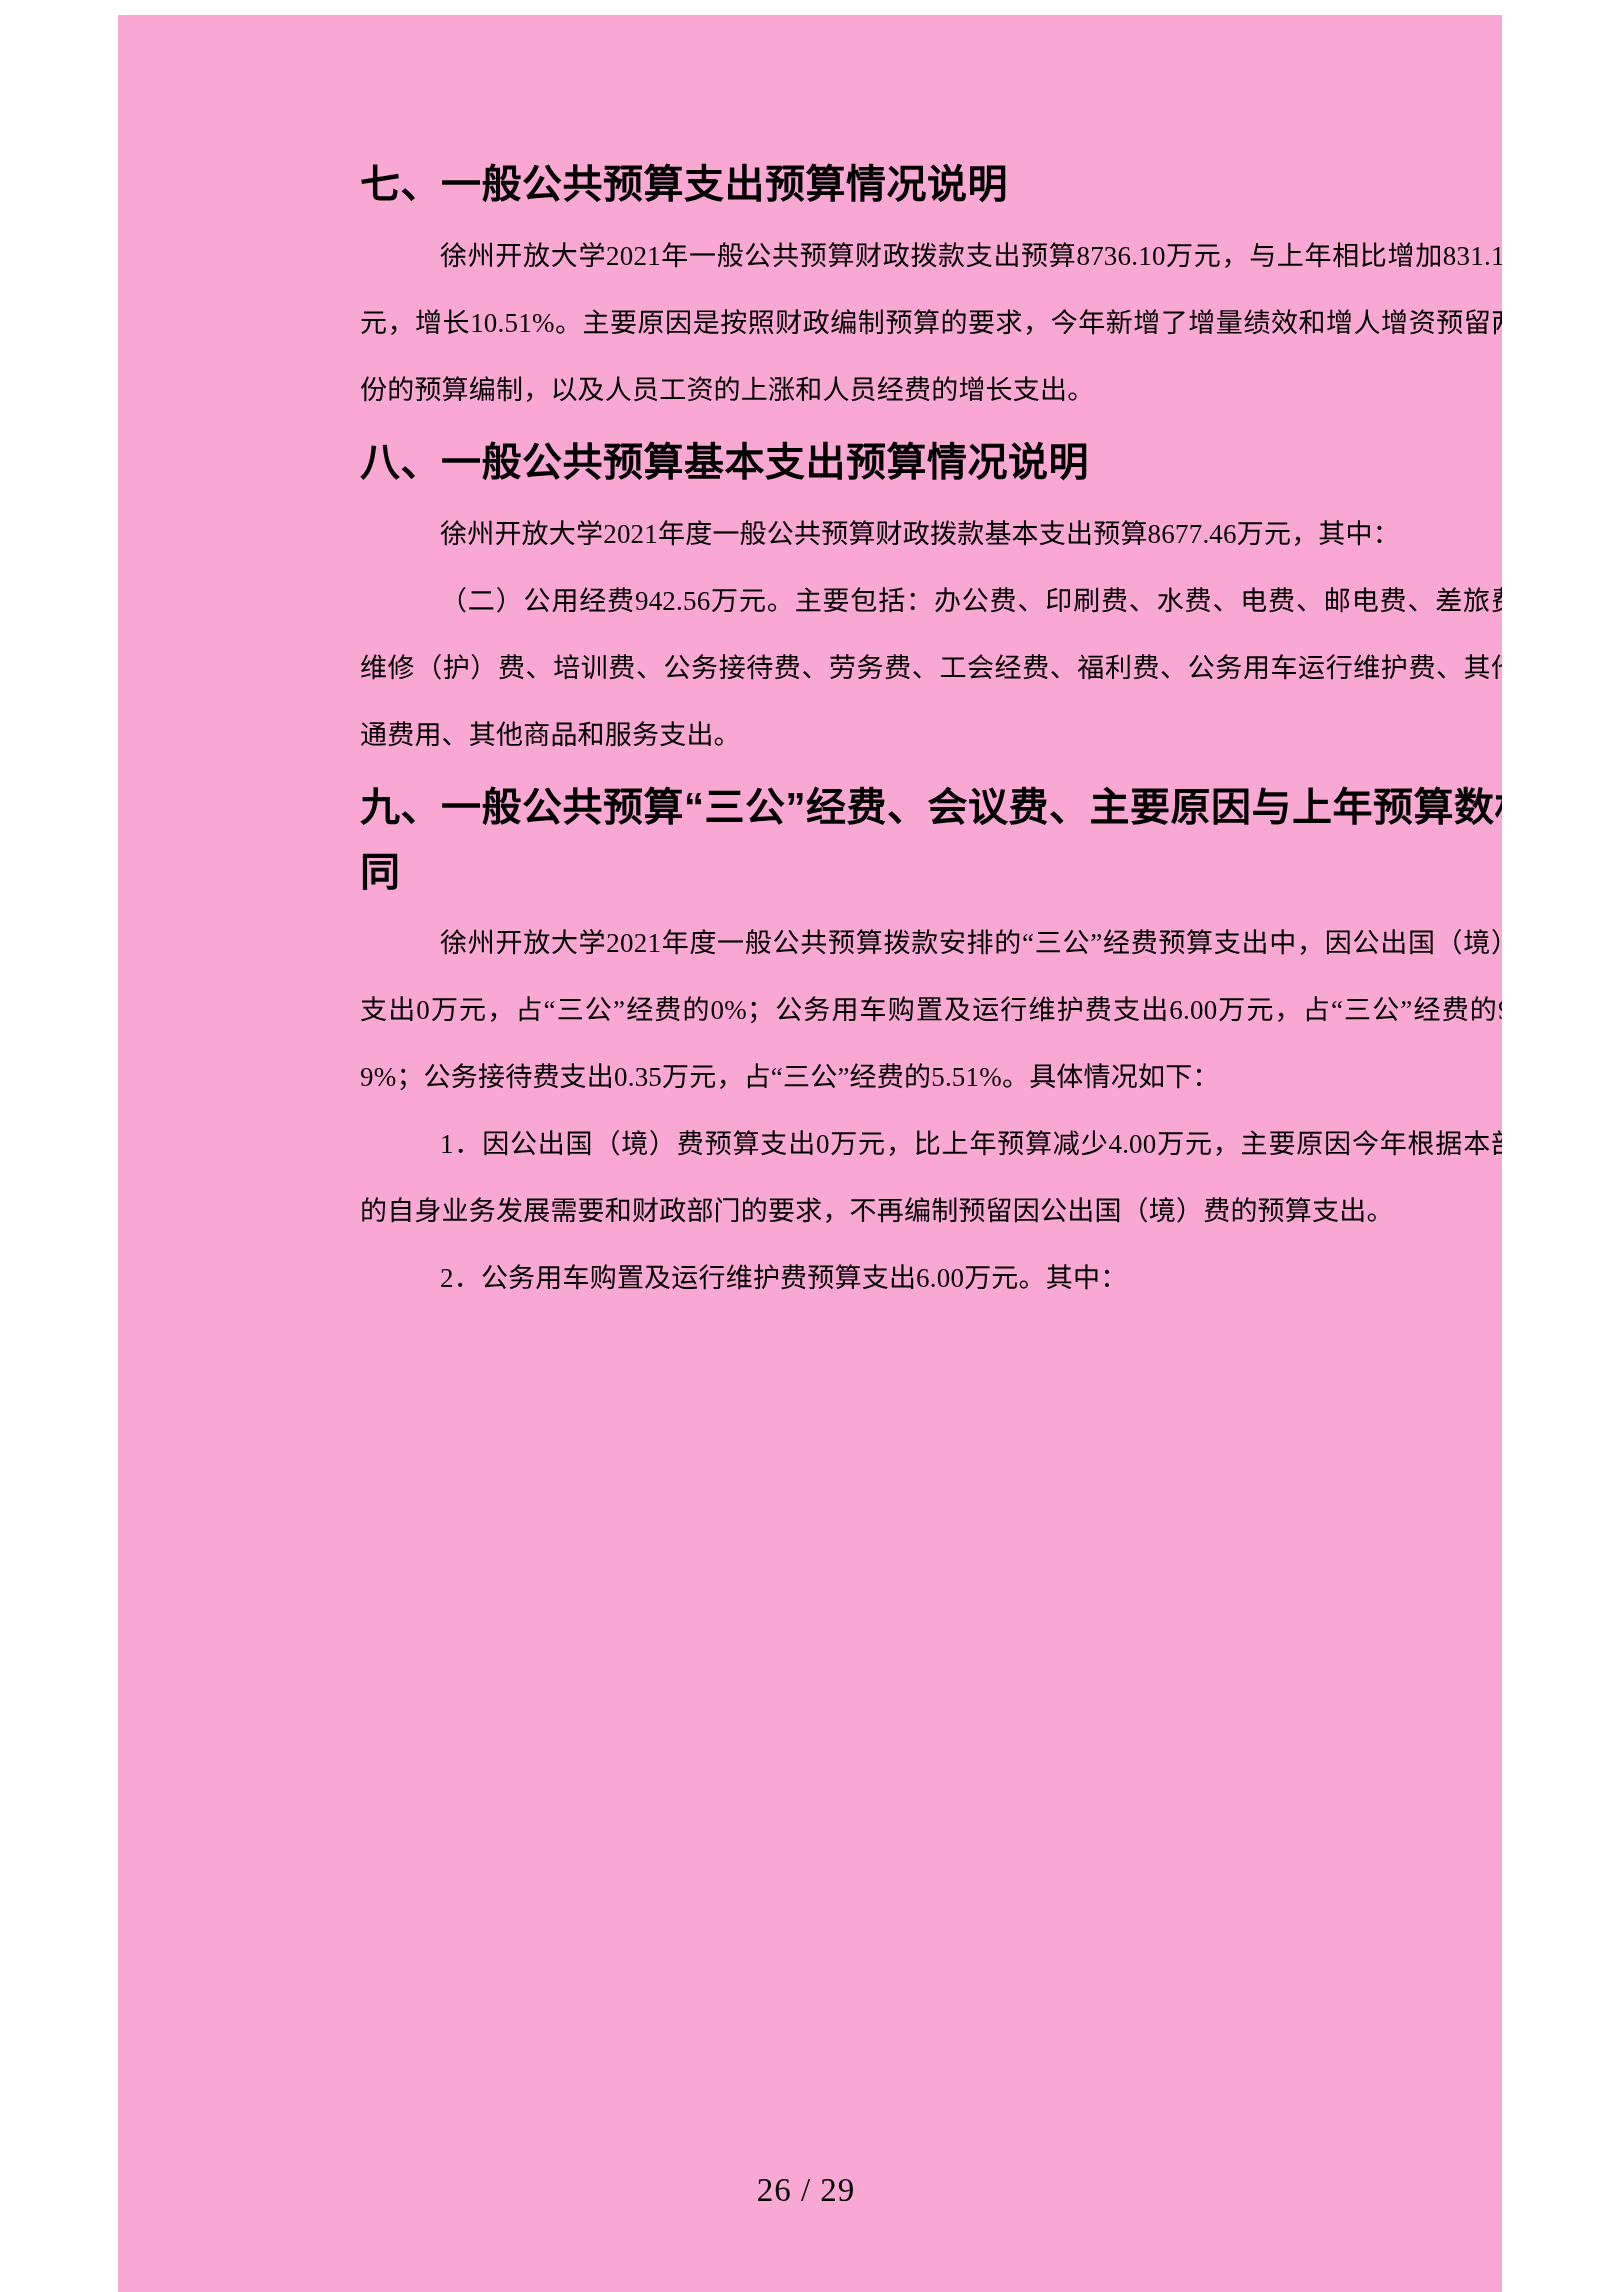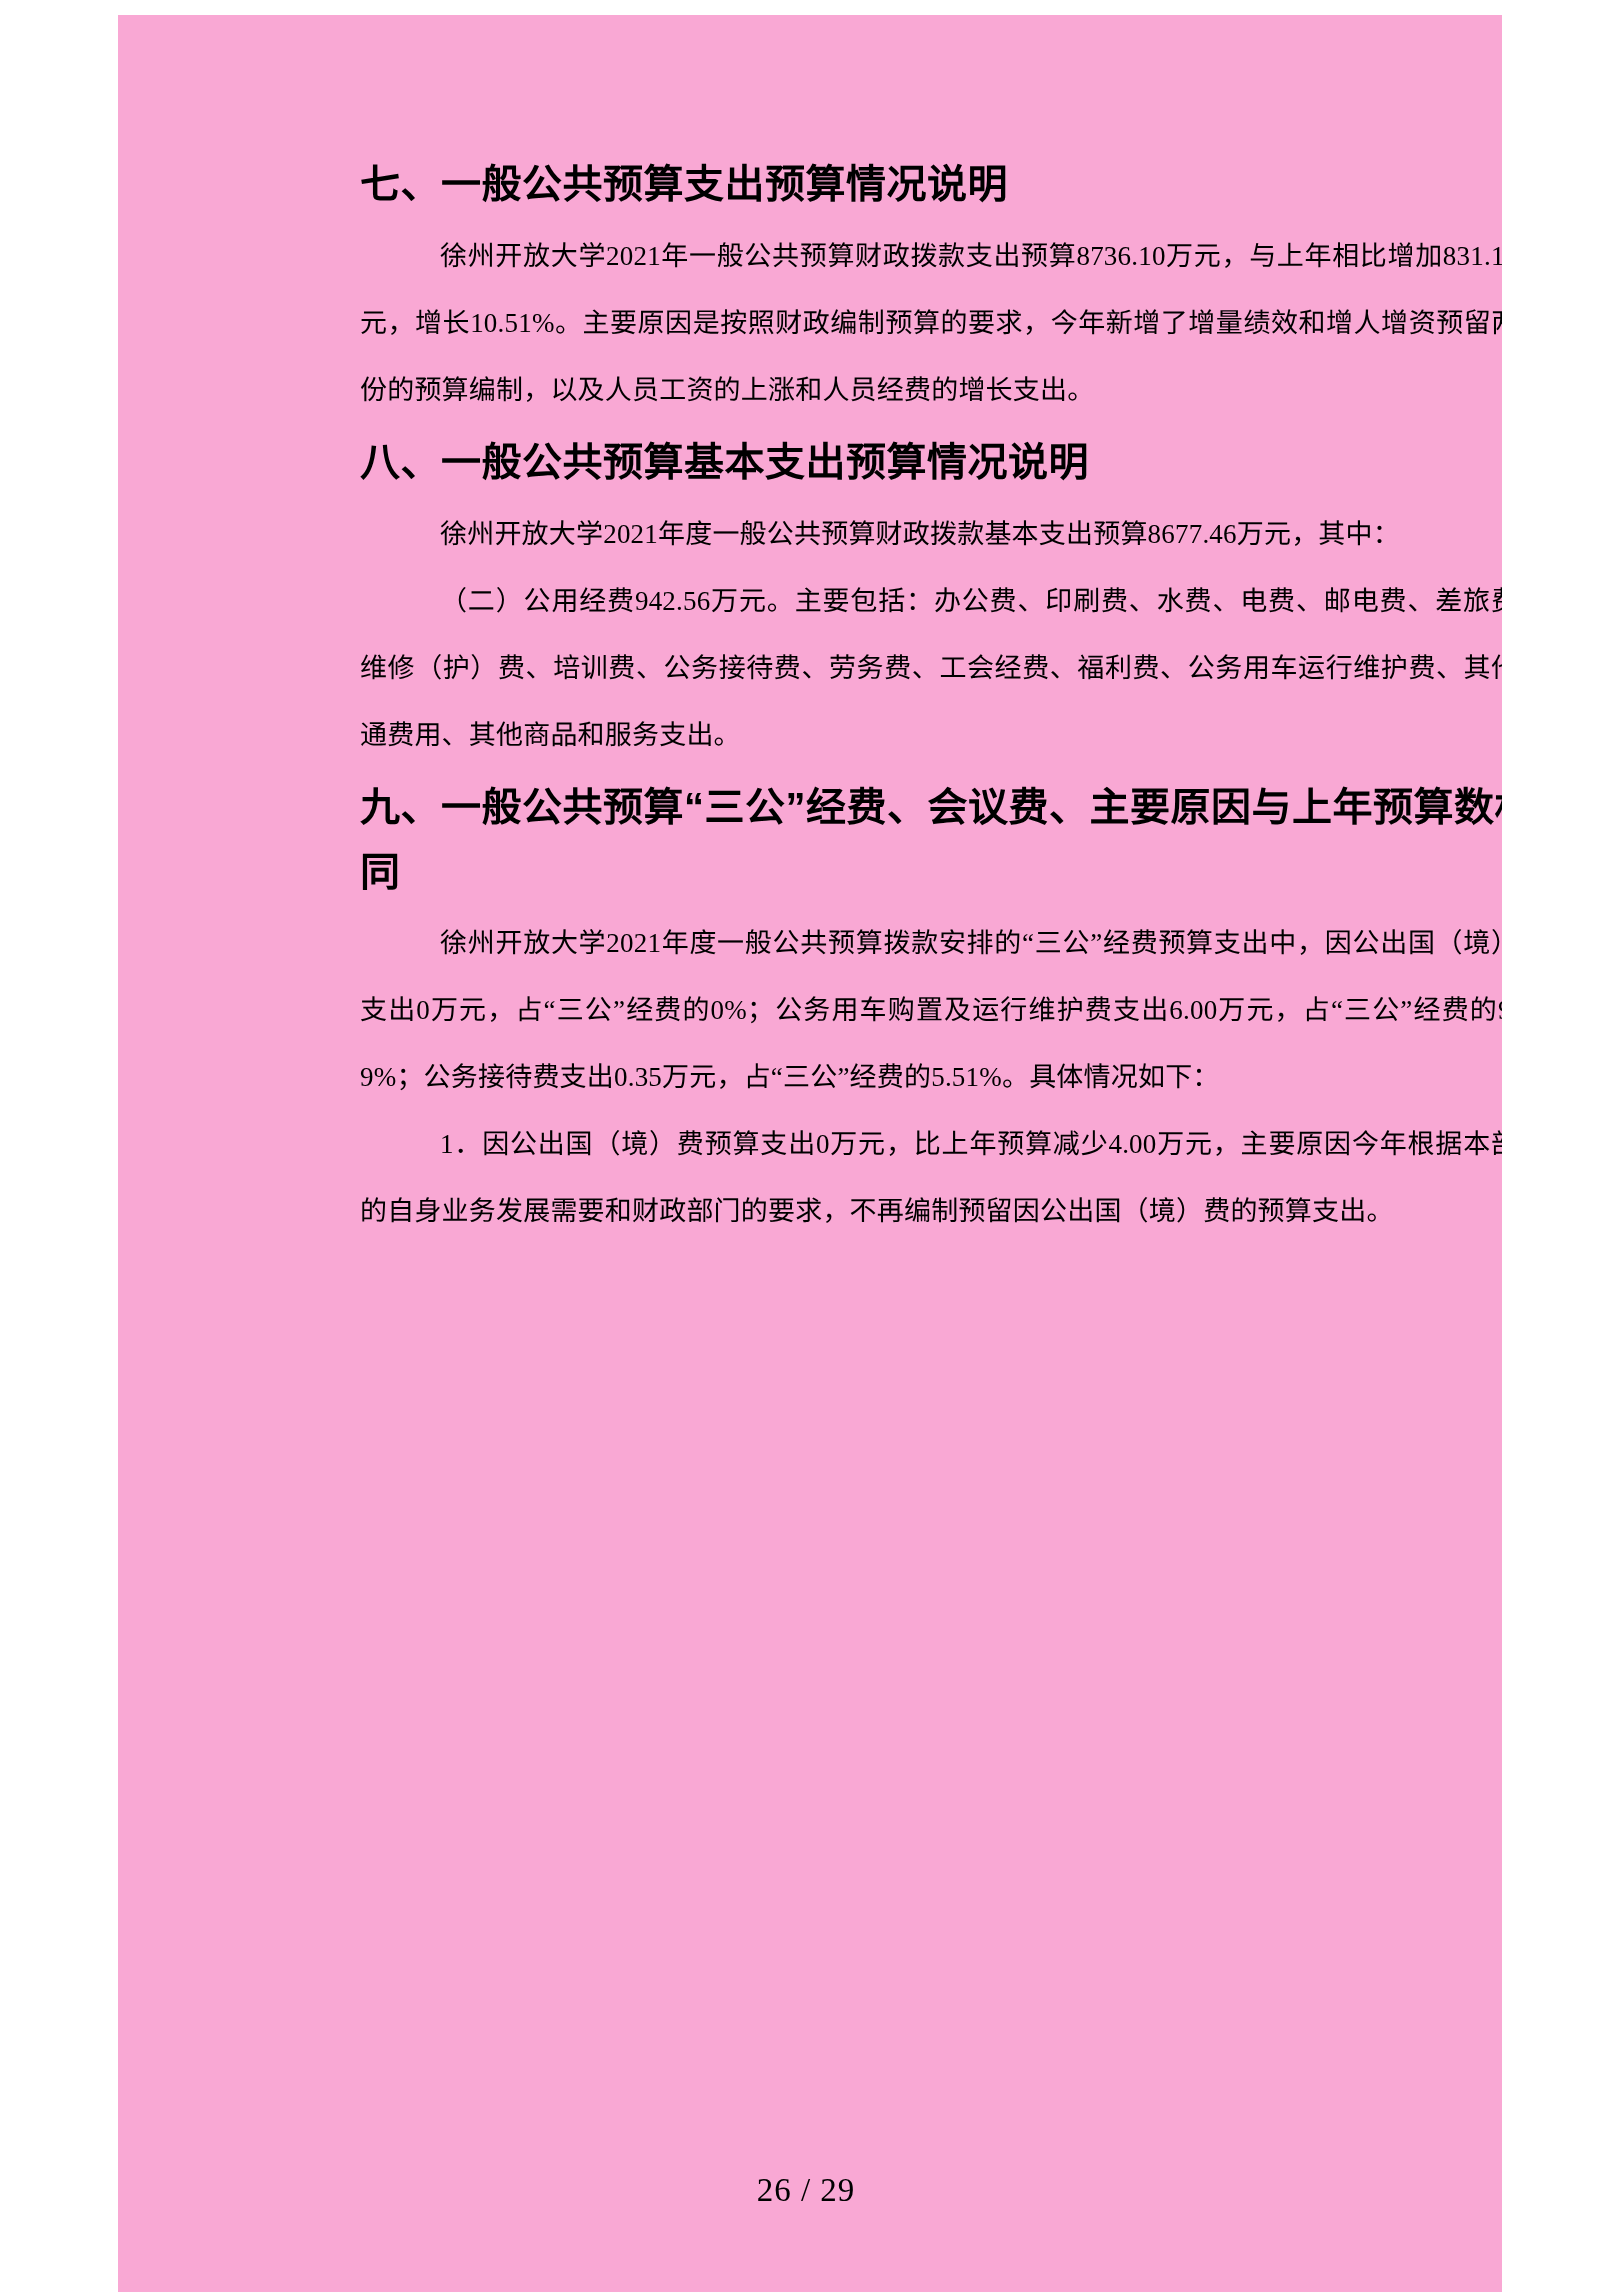--- a/index.html
+++ b/index.html
@@ -100,20 +100,21 @@
     <p class="para">（二）公用经费942.56万元。主要包括：办公费、印刷费、水费、电费、邮电费、差旅费、维修（护）费、培训费、公务接待费、劳务费、工会经费、福利费、公务用车运行维护费、其他交通费用、其他商品和服务支出。</p>
 
     <div class="gap-sm"></div>
 
     <h2 class="heading wrap" style="text-indent:0;">九、一般公共预算“三公”经费、会议费、主要原因与上年预算数相同</h2>
 
     <p class="para">徐州开放大学2021年度一般公共预算拨款安排的“三公”经费预算支出中，因公出国（境）费支出0万元，占“三公”经费的0%；公务用车购置及运行维护费支出6.00万元，占“三公”经费的94.49%；公务接待费支出0.35万元，占“三公”经费的5.51%。具体情况如下：</p>
 
     <p class="para">1．因公出国（境）费预算支出0万元，比上年预算减少4.00万元，主要原因今年根据本部门的自身业务发展需要和财政部门的要求，不再编制预留因公出国（境）费的预算支出。</p>
 
+    <p class="para">2．公务用车购置及运行维护费预算支出6.00万元。其中：</p>
 
 
 
   </div>
 
   <div class="footer">26 / 29</div>
 
 </div>
 
 

